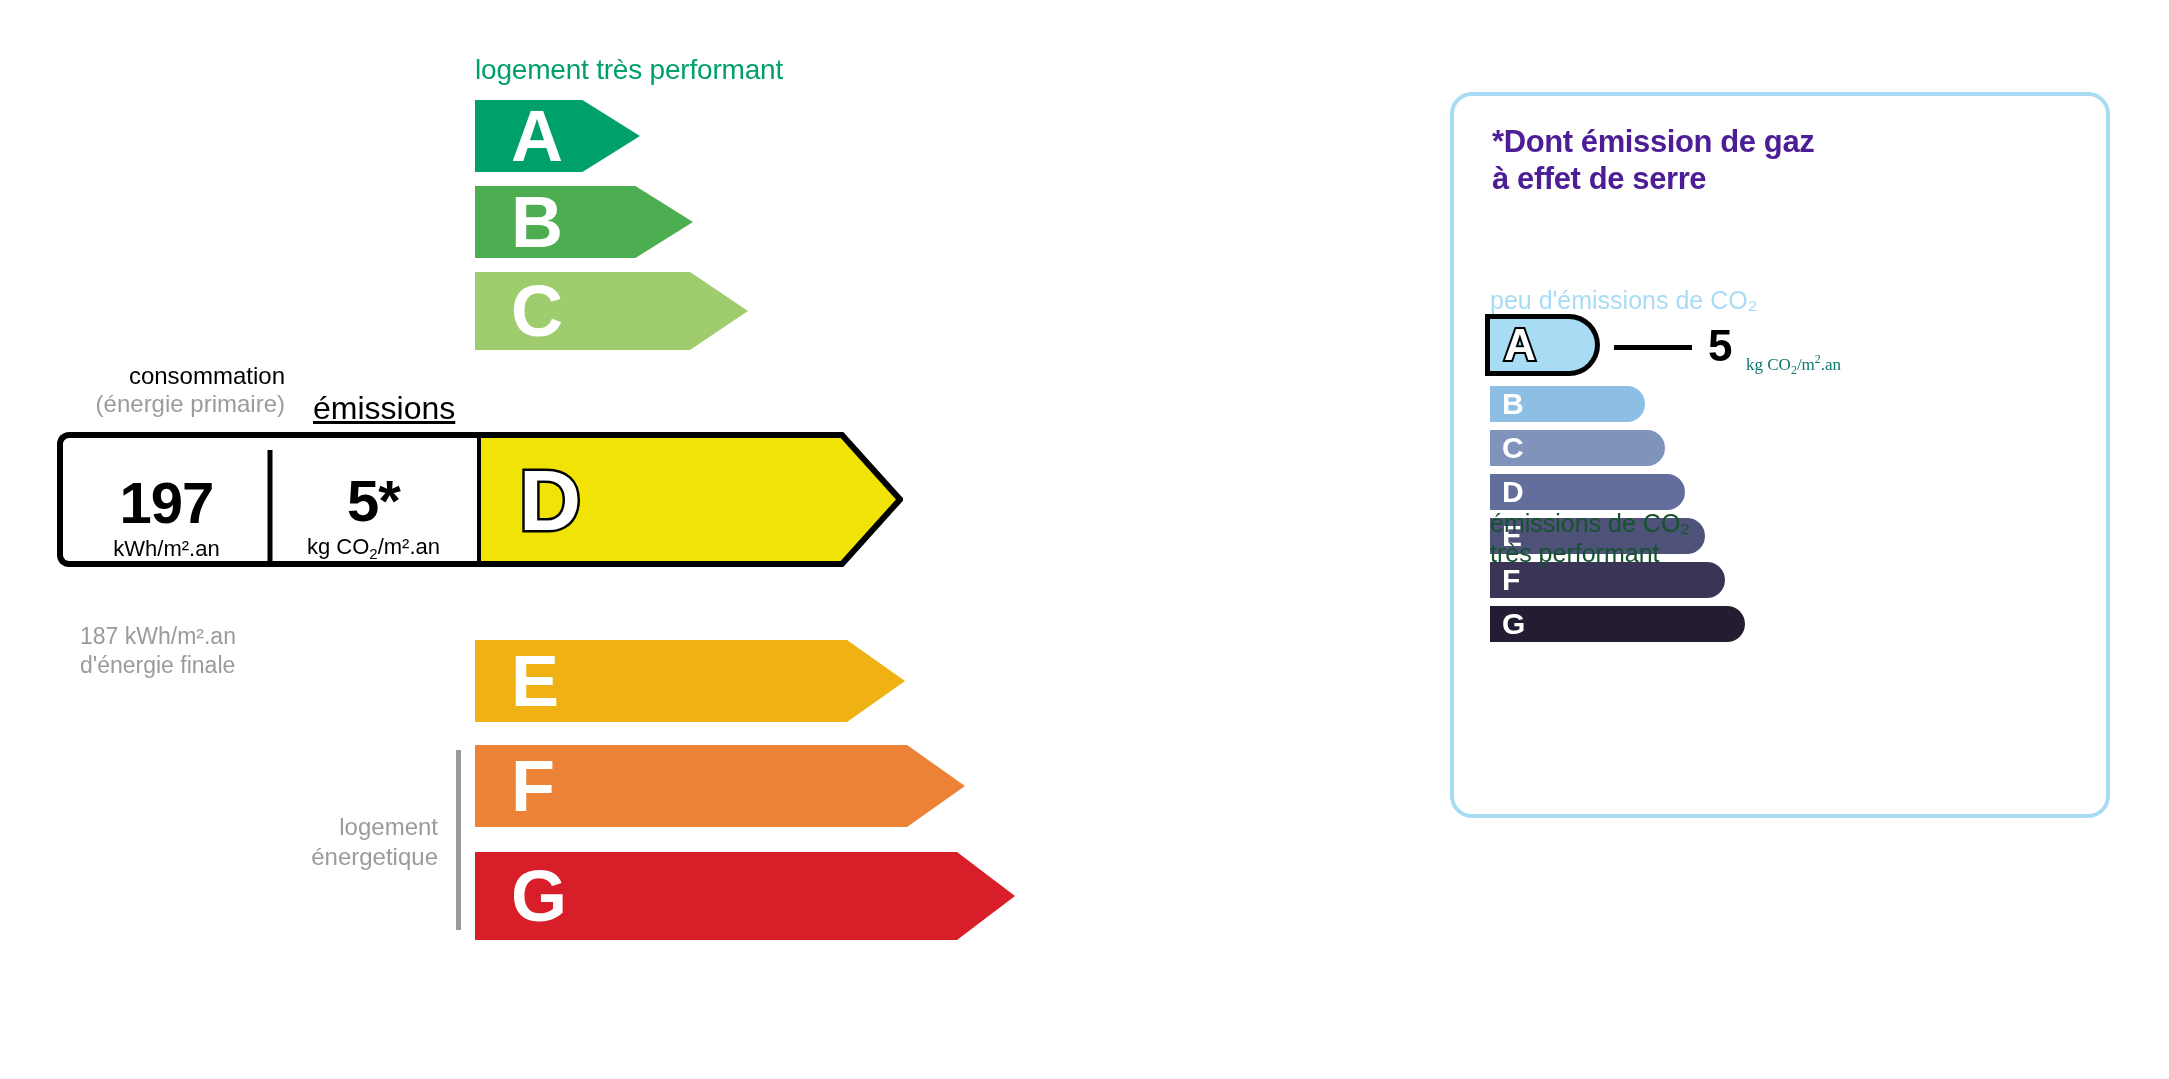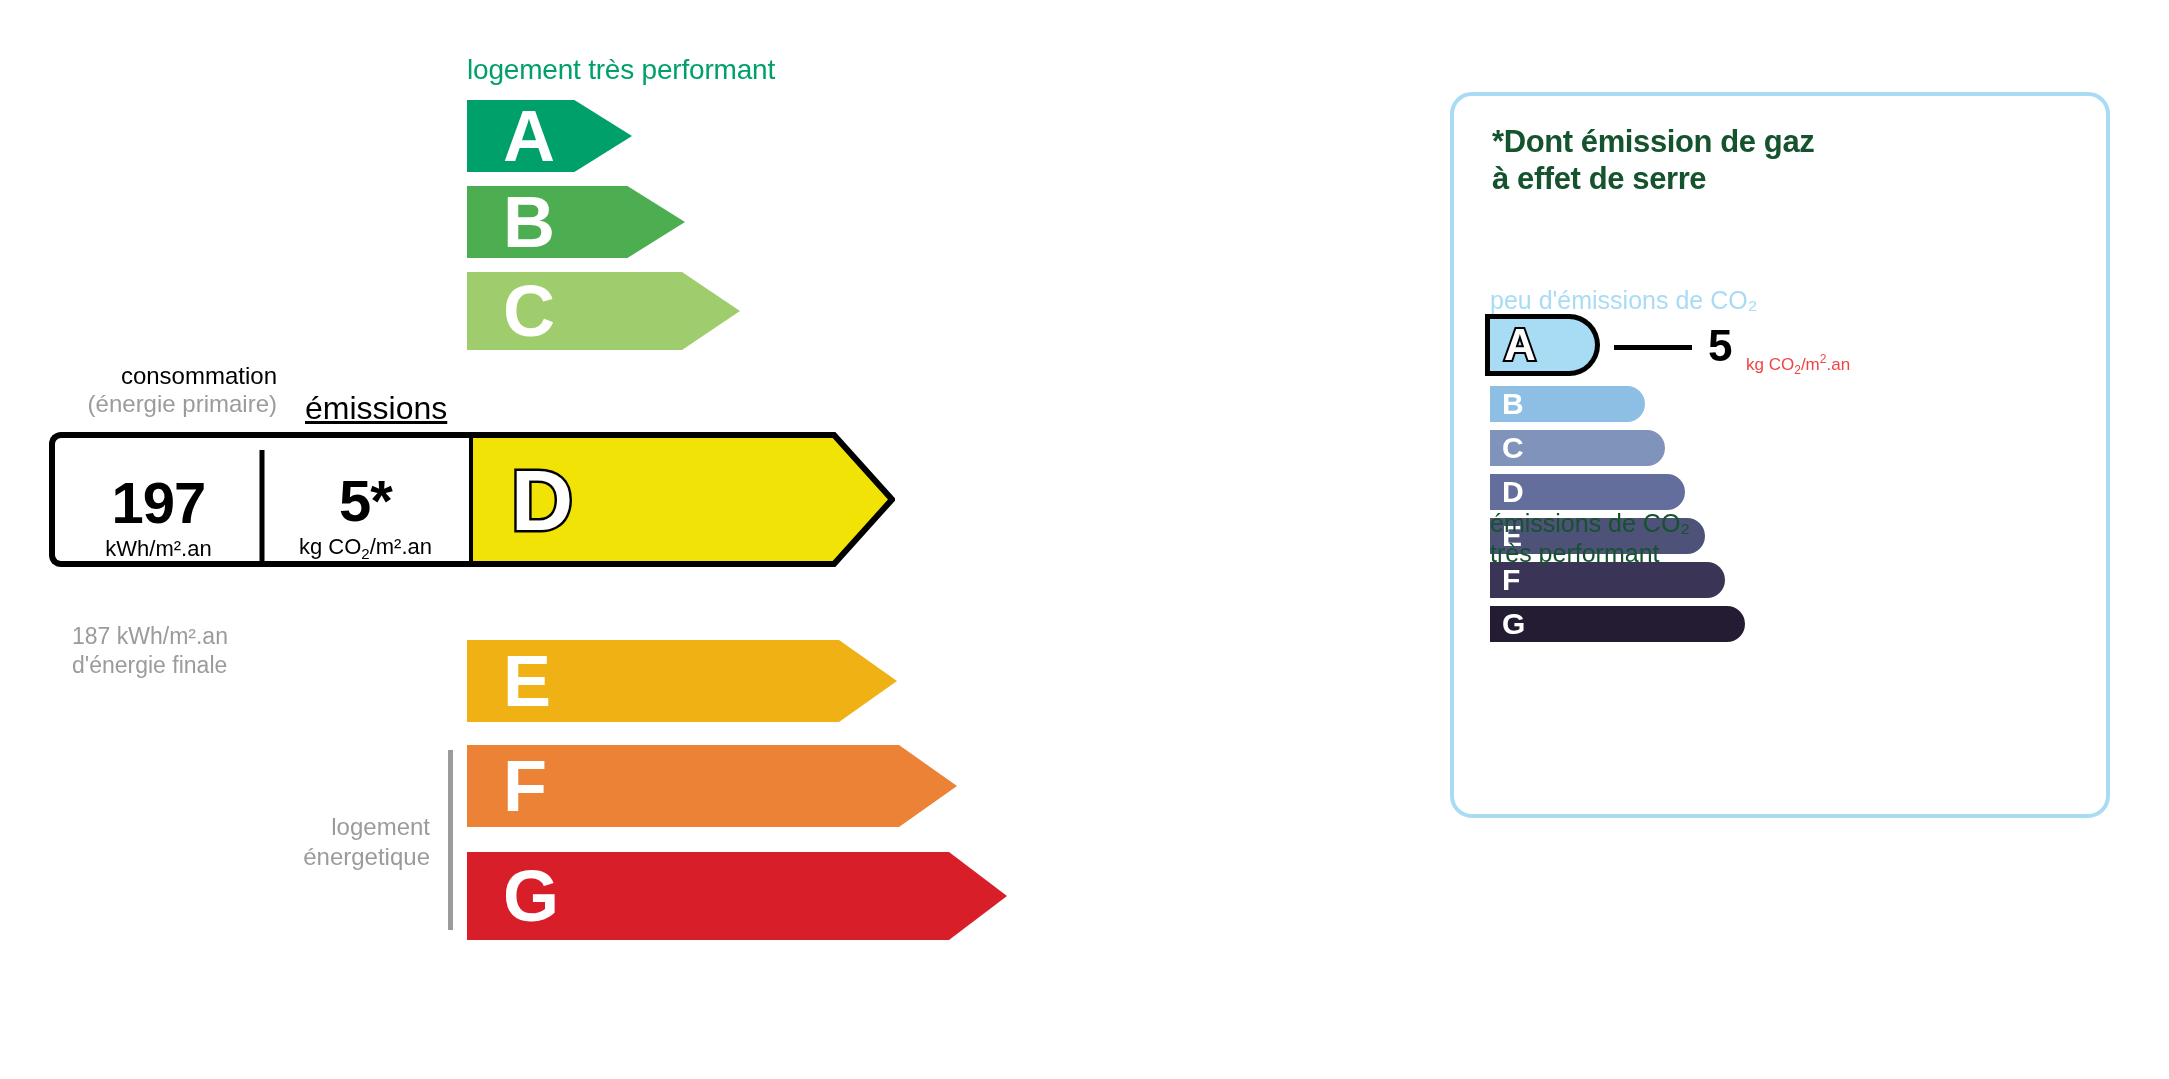--- a/index.html
+++ b/index.html
@@ -13,21 +13,21 @@
     position: relative;
     width: 2169px;
     height: 1079px;
     background: #ffffff;
     overflow: hidden;
   }
 
   
   #energy-panel {
     position: absolute;
-    left: 5px; top: 0;
+    left: 13px; top: 0;
     width: 1400px; height: 863px;
   }
 
   .top-label {
     position: absolute;
     left: 462px; top: 54px;
     font-size: 28px;
     color: #00a06b;
     white-space: nowrap;
     letter-spacing: -0.2px;
@@ -167,21 +167,21 @@
     width: 660px; height: 726px;
     border: 4px solid #a8dcf5;
     border-radius: 22px;
     background: #ffffff;
   }
   .co2-title {
     position: absolute;
     left: 38px; top: 28px;
     font-size: 31px;
     font-weight: bold;
-    color: #14532d;
+    color: #4c1d95;
     line-height: 1.18;
     letter-spacing: -0.4px;
   }
   .co2-top-label {
     position: absolute;
     left: 36px; top: 190px;
     font-size: 25px;
     color: #a8dcf5;
     white-space: nowrap;
   }
@@ -239,22 +239,23 @@
   .co2-value {
     position: absolute;
     font-size: 44px;
     font-weight: bold;
     color: #000000;
     line-height: 1;
   }
   .co2-value-unit {
     position: absolute;
     font-size: 17px;
-    color: #ef4444;
-    white-space: nowrap;
+    color: #0f766e;
+    white-space: nowrap;
+    font-family: Liberation Serif, serif;
   }
   .co2-value-unit sub { font-size: 12px; }
   .co2-value-unit sup { font-size: 12px; }
 </style>
 </head>
 <body>
 
 <div id="root">
 
   <div id="energy-panel">

